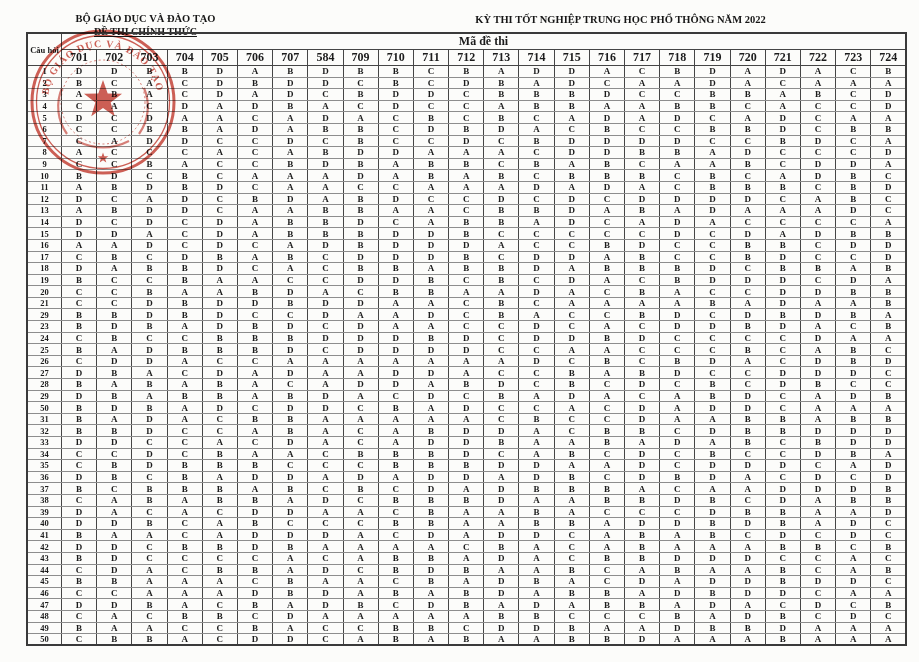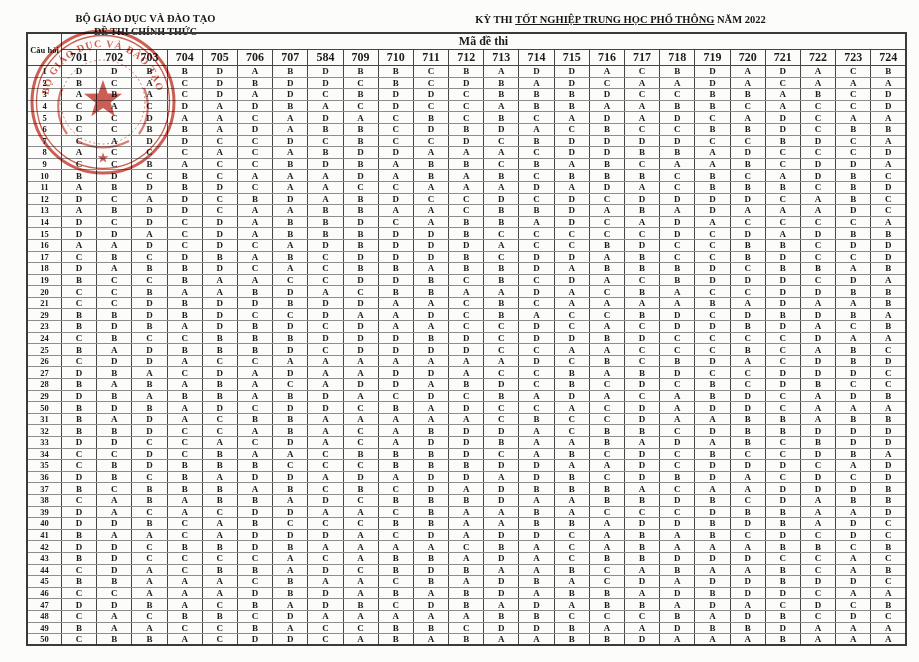--- a/index.html
+++ b/index.html
@@ -2,24 +2,24 @@
 <html><head>
 <meta charset="utf-8">
 <style>
   html,body { margin:0; padding:0; }
   body {
     width:919px; height:662px; position:relative; overflow:hidden;
     background:#fcfcfa; font-family:"Liberation Serif", serif; color:#161616;
   }
   .hdr { position:absolute; text-align:center; font-weight:bold; line-height:1.25; }
   #header-left  { left:58px;  top:12px; width:175px; font-size:10.5px; }
-  #header-left .line2 { font-size:10px; margin-top:1px; }
+  #header-left .line2 { font-size:10px; text-decoration:underline; margin-top:1px; }
   #header-right { left:448px; top:13px; width:345px; font-size:10.5px; }
   #header-right .line2 { font-size:10px; margin-top:2px; }
-  .ul { text-decoration:underline; }
+  .ul { }
 
   table#answers {
     position:absolute; left:26px; top:32px; width:881px; height:606px;
     border-collapse:collapse; table-layout:fixed;
     background:transparent;
   }
   #answers th, #answers td {
     border-left:1px solid #464646; border-right:1px solid #464646;
     border-top:1px solid #8d8d8d; border-bottom:1px solid #8d8d8d;
     padding:0; text-align:center; font-weight:bold; overflow:hidden;

